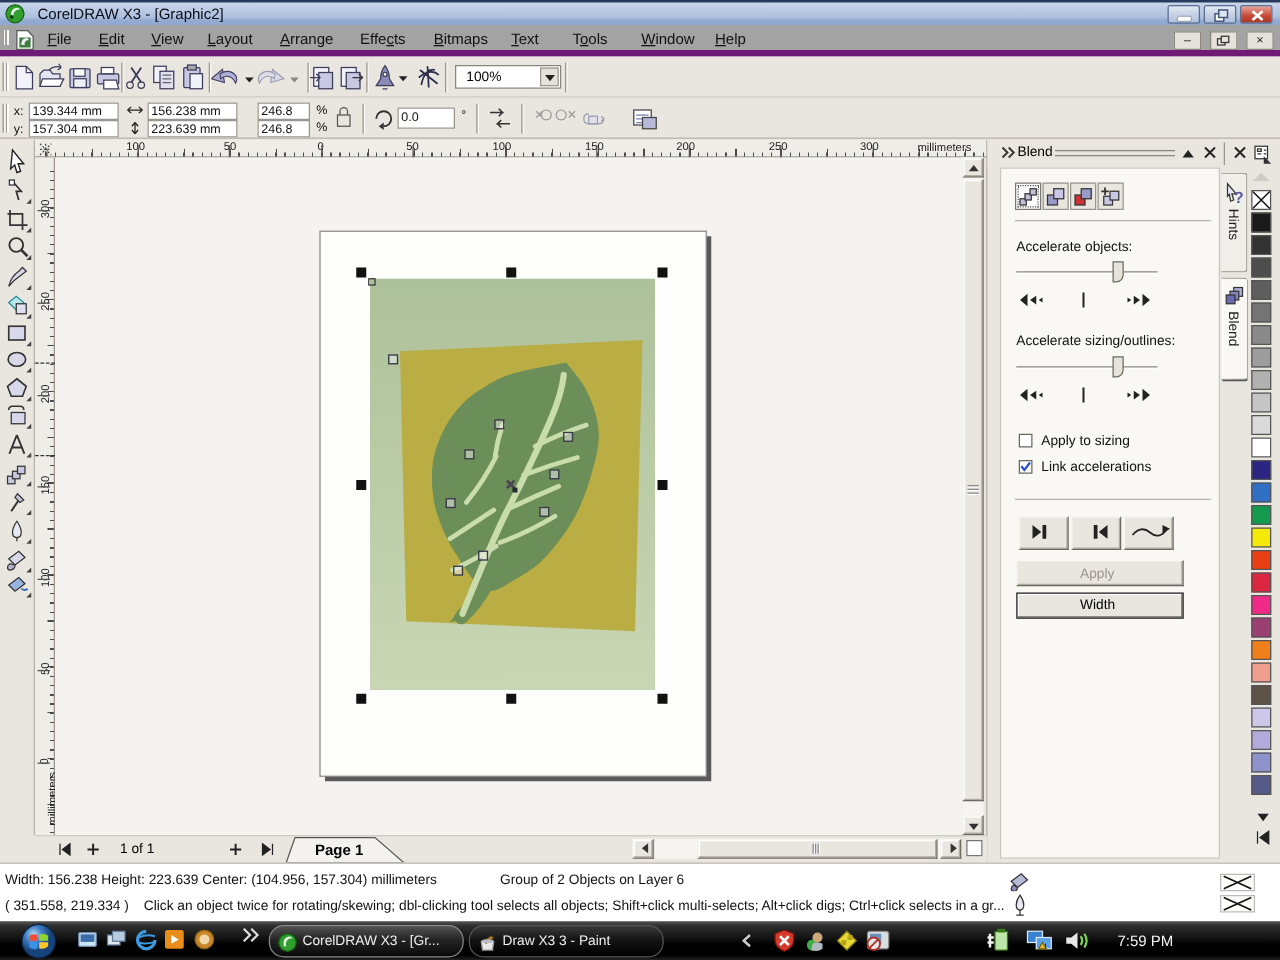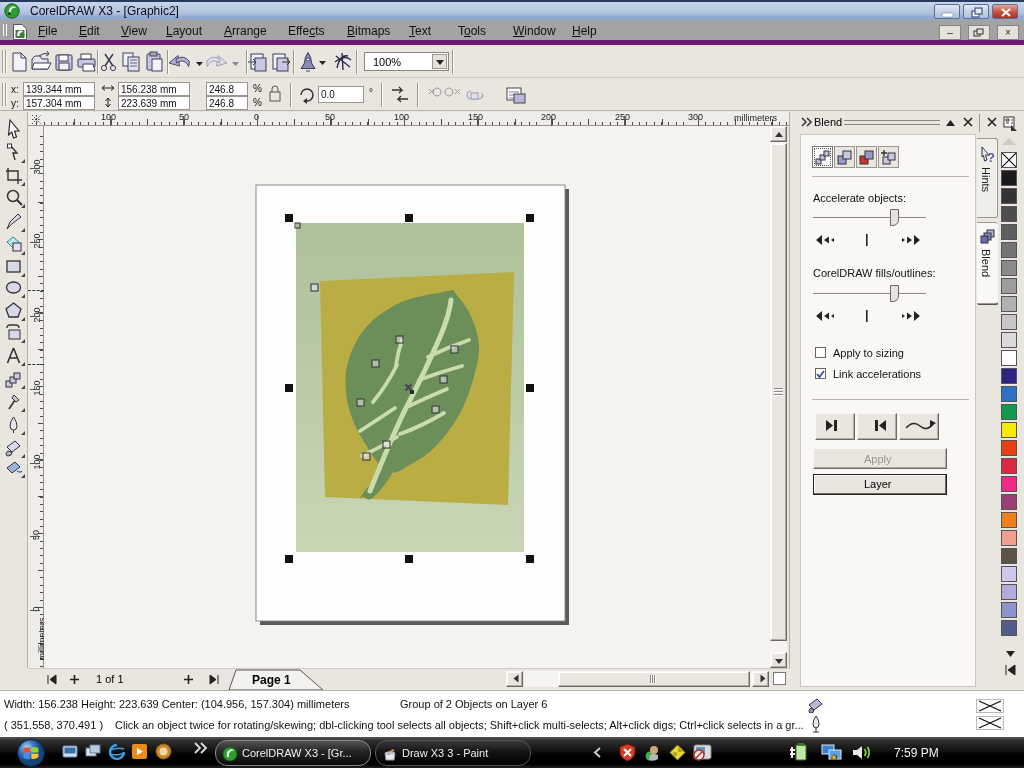--- a/index.html
+++ b/index.html
@@ -483,21 +483,21 @@
   <div class="abs" style="left:89px;top:74px;width:9px;height:17px;background:#e6e3dd;border:1px solid #6e6a62;border-bottom-right-radius:6px"></div>
   <svg class="abs" style="left:13px;top:98px" width="150" height="14" viewBox="0 0 150 14">
    <g fill="#222">
           <path d="M8 2 L2 7 L8 12 Z M15 3.5 L10 7 L15 10.5 Z M20 5 L17 7 L20 9 Z"></path>
         </g>
    <rect x="52" y="1" width="1.6" height="12" fill="#222"></rect>
    <g fill="#222">
           <path d="M88 5 L91 7 L88 9 Z M93 3.5 L98 7 L93 10.5 Z M100 2 L106 7 L100 12 Z"></path>
         </g>
   </svg>
-  <span class="dklabel" style="left:12px;top:132px">CorelDRAW fills/outlines:</span>
+  <span class="dklabel" style="left:12px;top:132px">Accelerate sizing/outlines:</span>
   <div class="abs" style="left:12px;top:158px;width:113px;height:1px;background:#8a867e;box-shadow:0 1px 0 #fff"></div>
   <div class="abs" style="left:89px;top:150px;width:9px;height:17px;background:#e6e3dd;border:1px solid #6e6a62;border-bottom-right-radius:6px"></div>
   <svg class="abs" style="left:13px;top:174px" width="150" height="14" viewBox="0 0 150 14">
    <g fill="#222">
           <path d="M8 2 L2 7 L8 12 Z M15 3.5 L10 7 L15 10.5 Z M20 5 L17 7 L20 9 Z"></path>
         </g>
    <rect x="52" y="1" width="1.6" height="12" fill="#222"></rect>
    <g fill="#222">
           <path d="M88 5 L91 7 L88 9 Z M93 3.5 L98 7 L93 10.5 Z M100 2 L106 7 L100 12 Z"></path>
         </g>
@@ -516,21 +516,21 @@
           <path d="M28 6 L21 11.5 L28 17 Z M17 6 h3 v11 h-3 z" fill="#222"></path>
         </svg></div>
   <div class="uibtn" style="left:98px;top:278px;width:40px;height:27px"><svg width="40" height="23">
           <path d="M6 14 Q13 6 20 12 Q27 18 33 10" fill="none" stroke="#222" stroke-width="1.4"></path>
           <path d="M30 6 L36 9 L30 13 Z" fill="#222"></path>
         </svg></div>
   <div class="uibtn" style="left:12px;top:313px;width:134px;height:21px">
         <span class="abs" style="left:50px;top:4px;color:#9a968e;font-size:11px">Apply</span>
       </div>
   <div class="uibtn" style="left:12px;top:339px;width:134px;height:21px;border:1px solid #222;box-shadow:inset -1px -1px 0 #6e6a62,inset 1px 1px 0 #fff">
-        <span class="abs" style="left:50px;top:3px;font-size:11px">Layer</span>
+        <span class="abs" style="left:50px;top:3px;font-size:11px">Width</span>
       </div>
  </div>
 
  <div class="vtab" style="top:26px;height:80px;left:187px">
   <svg class="abs" style="left:2px;top:6px" width="17" height="20">
         <path d="M3 2 L10 10 L6.5 10 L8 15 L5.5 16 L4.5 10.5 L3 12 Z" fill="#e8e8f2" stroke="#333" stroke-width="1"></path>
         <text x="8" y="17" font-size="13" font-weight="bold" fill="#5a5aa0">?</text>
       </svg>
   <span class="vtxt" style="top:28px">Hints</span>
  </div>
@@ -619,21 +619,21 @@
  <div class="sbtn" style="left:724px;top:2px;width:17px;height:16px">
         <div class="dar" style="left:6px;top:4px;transform:rotate(-90deg);border-top-color:#333"></div>
       </div>
  <div class="abs" style="left:745px;top:3px;width:13px;height:13px;background:#fff;border:1px solid #777"></div>
 </polygon>
   </div>
 
 <div id="statusbar">
  <span class="stxt" style="left:4px;top:7px">Width: 156.238  Height: 223.639  Center: (104.956, 157.304)  millimeters</span>
  <span class="stxt" style="left:400px;top:7px">Group of 2 Objects on Layer 6</span>
- <span class="stxt" style="left:4px;top:28px">( 351.558, 370.491 )</span>
+ <span class="stxt" style="left:4px;top:28px">( 351.558, 219.334 )</span>
  <span class="stxt" style="left:115px;top:28px">Click an object twice for rotating/skewing; dbl-clicking tool selects all objects; Shift+click multi-selects; Alt+click digs; Ctrl+click selects in a gr...</span>
  <svg class="abs" style="left:805px;top:6px" width="22" height="16">
       <path d="M4 8 L12 2 L17 7 L9 13 Z" fill="#b8b8d8" stroke="#333"></path>
       <path d="M9 13 Q9 16 6 16 Q4 16 4 14 Q4 12 6 11 Z" fill="#9090c0" stroke="#333"></path>
     </svg>
  <svg class="abs" style="left:808px;top:24px" width="16" height="20">
       <path d="M8 1 Q11 5 11 9 Q11 13 8 13 Q5 13 5 9 Q5 5 8 1 Z" fill="#e8e8f2" stroke="#333"></path>
       <path d="M8 13 V17" stroke="#333"></path>
       <path d="M5 17 h6" stroke="#333"></path>
     </svg>

